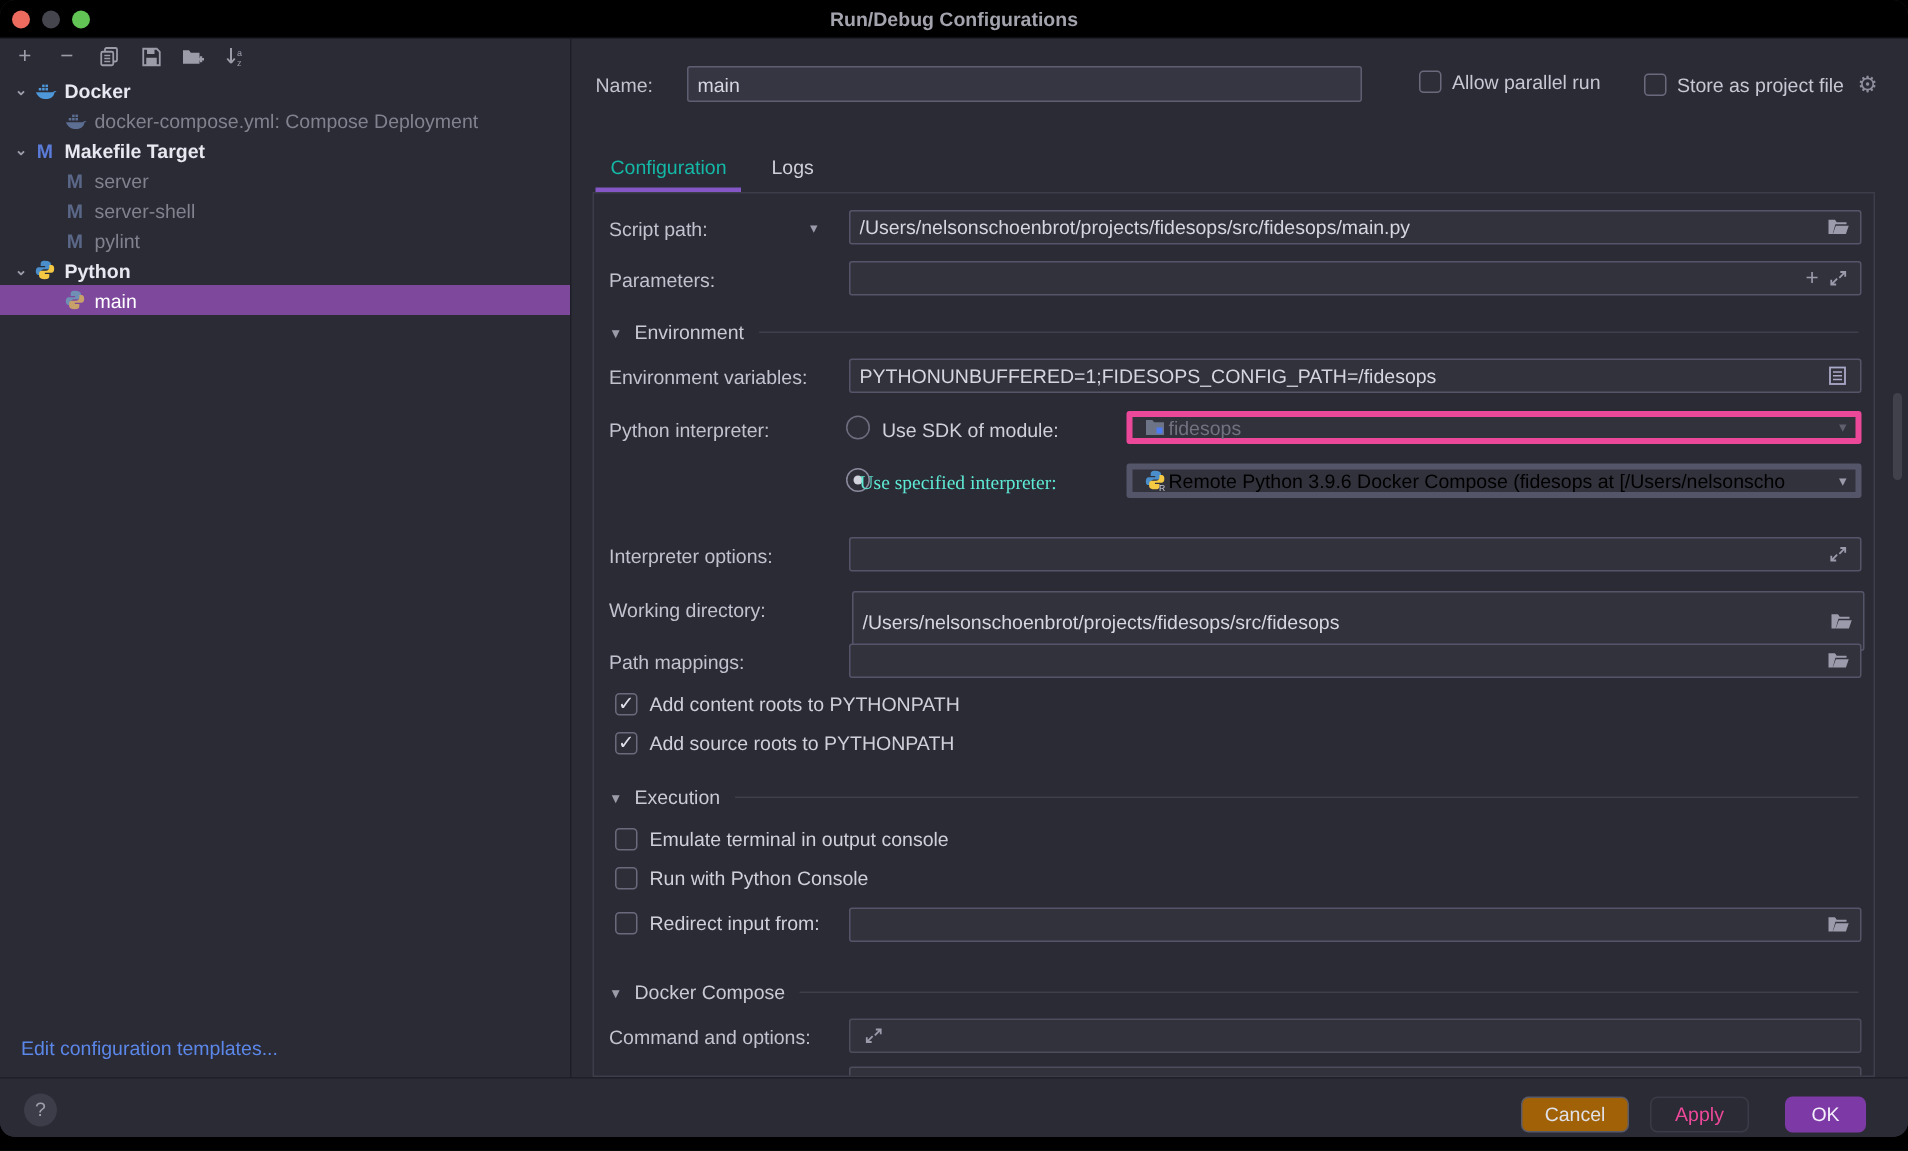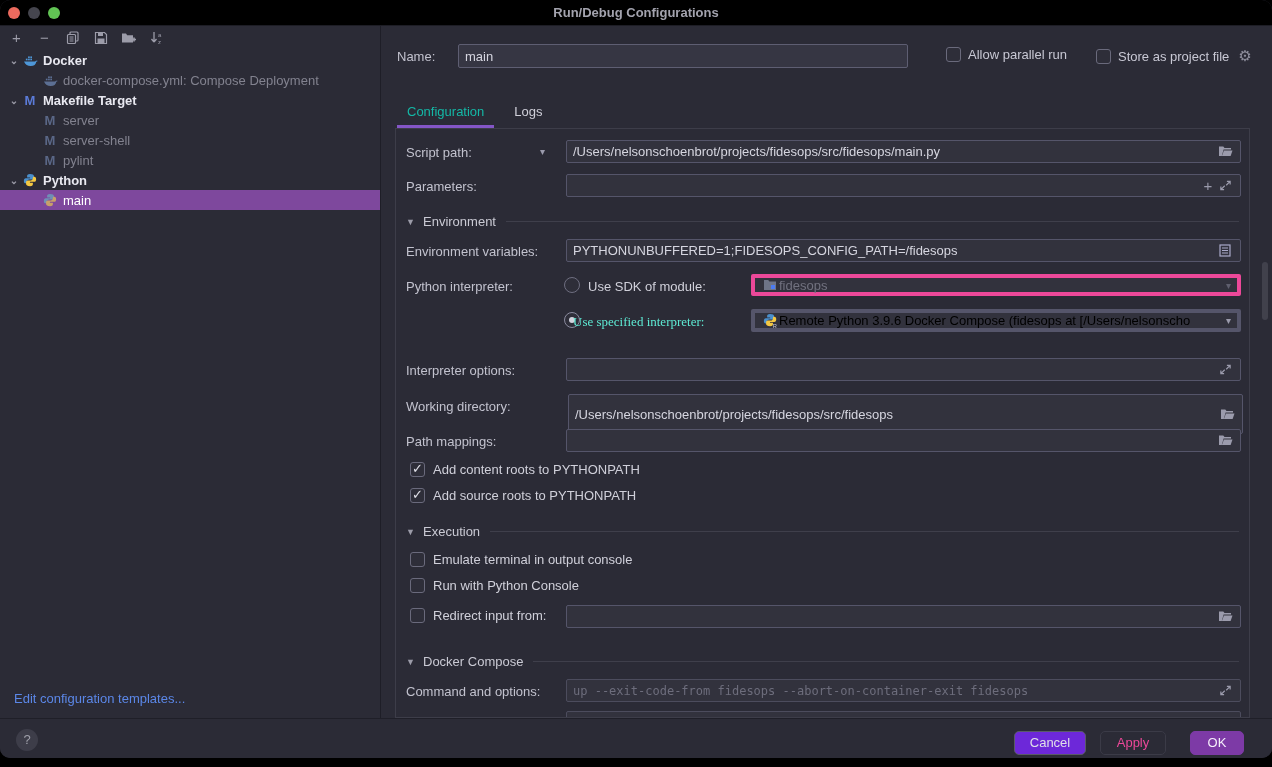--- a/index.html
+++ b/index.html
@@ -63,21 +63,21 @@
   .dim { color:#71717f; }
   .mono { font-family:"DejaVu Sans Mono", monospace; font-size:12px; color:#6d6d7c; }
   .cb-label { font-size:13px; color:#d0d0da; }
   .cb-row { position:absolute; left:14px; display:flex; align-items:center; gap:8px; }
   .plus-ic { color:#9b9bac; font-size:15px; width:16px; text-align:center; }
 
   
   .footer { position:absolute; left:0; top:718px; width:100%; height:40px; background:#2b2b36; border-top:1px solid #1f1f28; }
   .help-btn { position:absolute; left:16px; top:10px; width:22px; height:22px; border-radius:50%; background:#3d3d49; color:#9fa0aa; font-size:13px; text-align:center; line-height:22px; }
   .btn { position:absolute; top:12px; height:24px; border-radius:5px; font-size:13px; text-align:center; line-height:22px; }
-  .btn-cancel { left:1014px; width:72px; background:#6d28d9; border:1px solid #5a5a68; color:#e0e0e8; }
+  .btn-cancel { left:1014px; width:72px; background:#a16207; border:1px solid #5a5a68; color:#e0e0e8; }
   .btn-apply { left:1100px; width:66px; background:transparent; border:1px solid #3b3b47; color:#ec4899; }
   .btn-ok { left:1190px; width:54px; background:#7d3aa6; border:1px solid #7d3aa6; color:#f4eefa; }
 
   .scroll-thumb { position:absolute; right:4px; top:262px; width:6px; height:58px; border-radius:3px; background:#4d4d59; opacity:.65; }
 </style>
 </head>
 <body>
 
 <div class="window">
 
@@ -361,21 +361,20 @@
       </div>
 
       <div class="sec-header" style="top:525px;">
         <span class="arrow">▼</span>
         <span>Docker Compose</span>
         <span class="rule"></span>
       </div>
 
       <div class="row-label" style="top:555px;">Command and options:</div>
       <div class="field" style="left:170px; top:550px; width:675px; height:23px; border-color:#4c4c5d;">
-        <span class="val mono">up --exit-code-from fidesops --abort-on-container-exit fidesops</span>
         <span class="f-icon">
           <svg width="13" height="13" viewBox="0 0 14 14">
               <path d="M8.5 2.5H12V6M12 2.5 7.8 6.7M5.5 11.5H2V8M2 11.5 6.2 7.3" stroke="#9b9bac" stroke-width="1.3" fill="none"></path>
             </svg>
         </span>
       </div>
 
       <div class="field" style="left:170px; top:582px; width:675px; height:14px; border-color:#4c4c5d;"></div>
     </div>
   </div>

